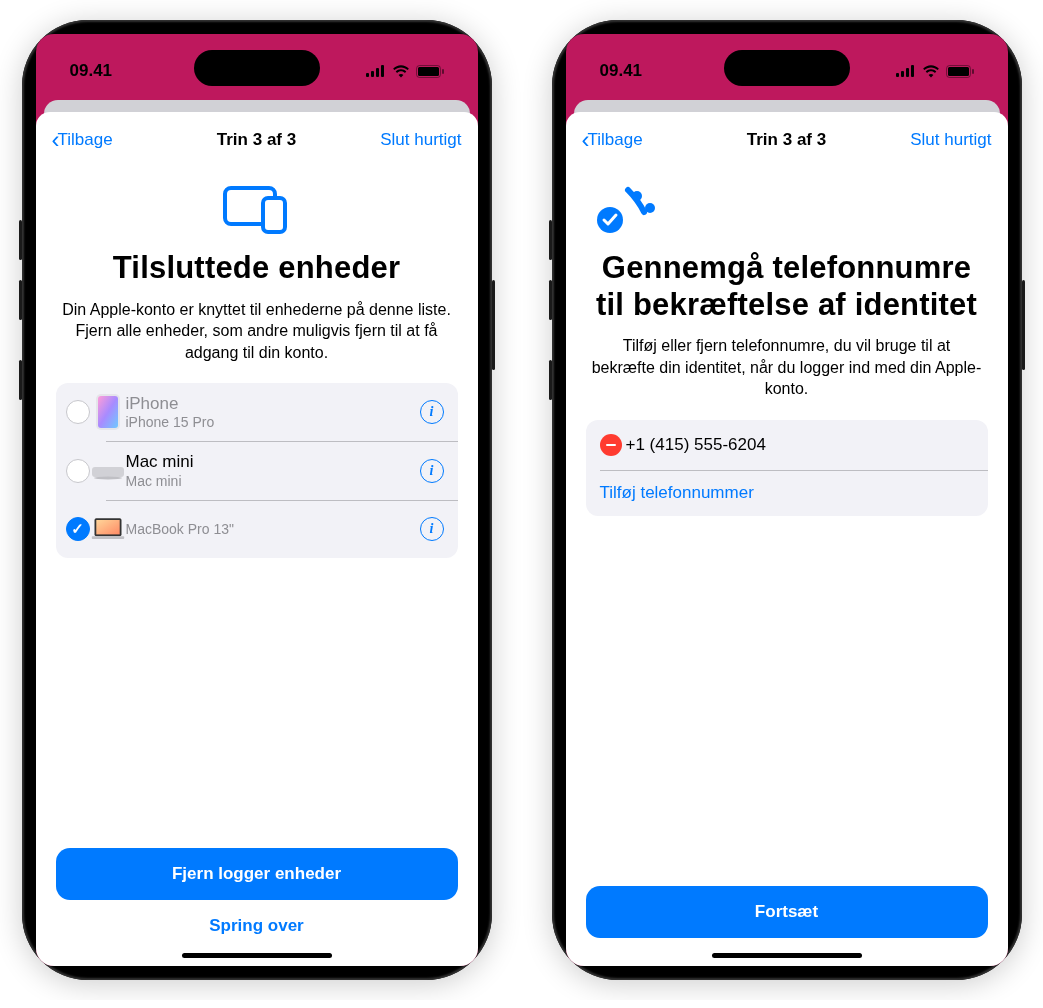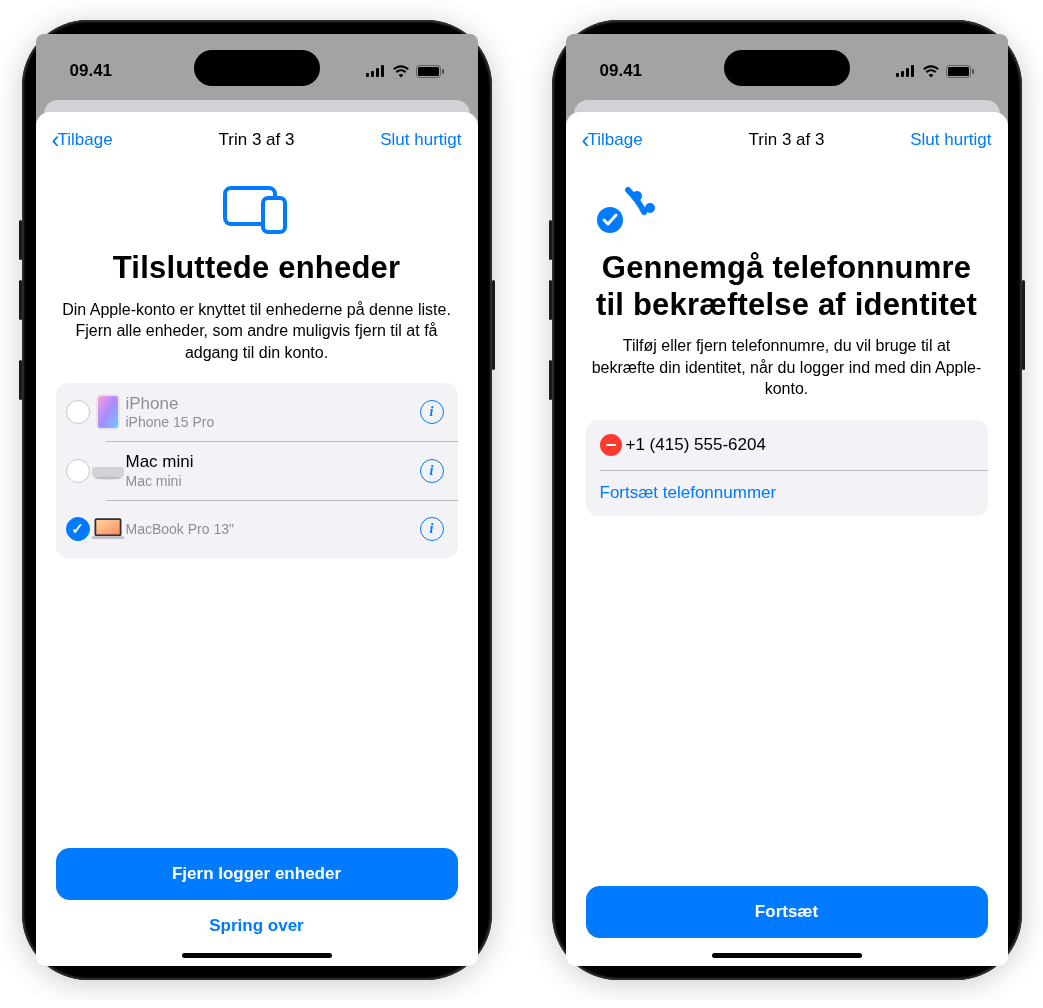--- a/index.html
+++ b/index.html
@@ -21,22 +21,22 @@
       height: 960px;
       background: #000;
       border-radius: 66px;
       padding: 14px;
       box-shadow: inset 0 0 2px 2px #333, 0 4px 30px rgba(0,0,0,.2);
       position: relative;
     }
     .screen {
       width: 100%;
       height: 100%;
-      background: #a3a3a3;
-      border-radius: 8px;
+      background: #be185d;
+      border-radius: 18px;
       overflow: hidden;
       position: relative;
       display: flex;
       flex-direction: column;
     }
     .dynamic-island {
       position: absolute;
       top: 16px;
       left: 50%;
       transform: translateX(-50%);
@@ -100,21 +100,21 @@
       cursor: pointer;
       min-width: 100px;
     }
     .nav-chevron {
       font-size: 24px;
       margin-right: -2px;
       font-weight: 400;
     }
     .nav-title {
       font-size: 17px;
-      font-weight: 400;
+      font-weight: 700;
       color: #000;
     }
     .nav-quick {
       color: #007aff;
       font-size: 17px;
       cursor: pointer;
       min-width: 100px;
       text-align: right;
     }
     .content {
@@ -495,21 +495,21 @@
         </div>
         <div class="hero-title">Gennemgå telefonnumre til bekræftelse af identitet</div>
         <div class="hero-desc">Tilføj eller fjern telefonnumre, du vil bruge til at bekræfte din identitet, når du logger ind med din Apple-konto.</div>
 
         <div class="list-card">
           <div class="phone-row">
             <div class="remove-btn"></div>
             <span class="phone-text">+1 (415) 555-6204</span>
           </div>
           <div class="list-sep" style="margin-left:14px"></div>
-          <div class="add-row">Fortsæt telefonnummer</div>
+          <div class="add-row">Tilføj telefonnummer</div>
         </div>
 
         <div class="footer">
           <div class="primary-btn">Fortsæt</div>
         </div>
       </div>
     </div>
     <div class="home-indicator"></div>
   </div>
 </div>

